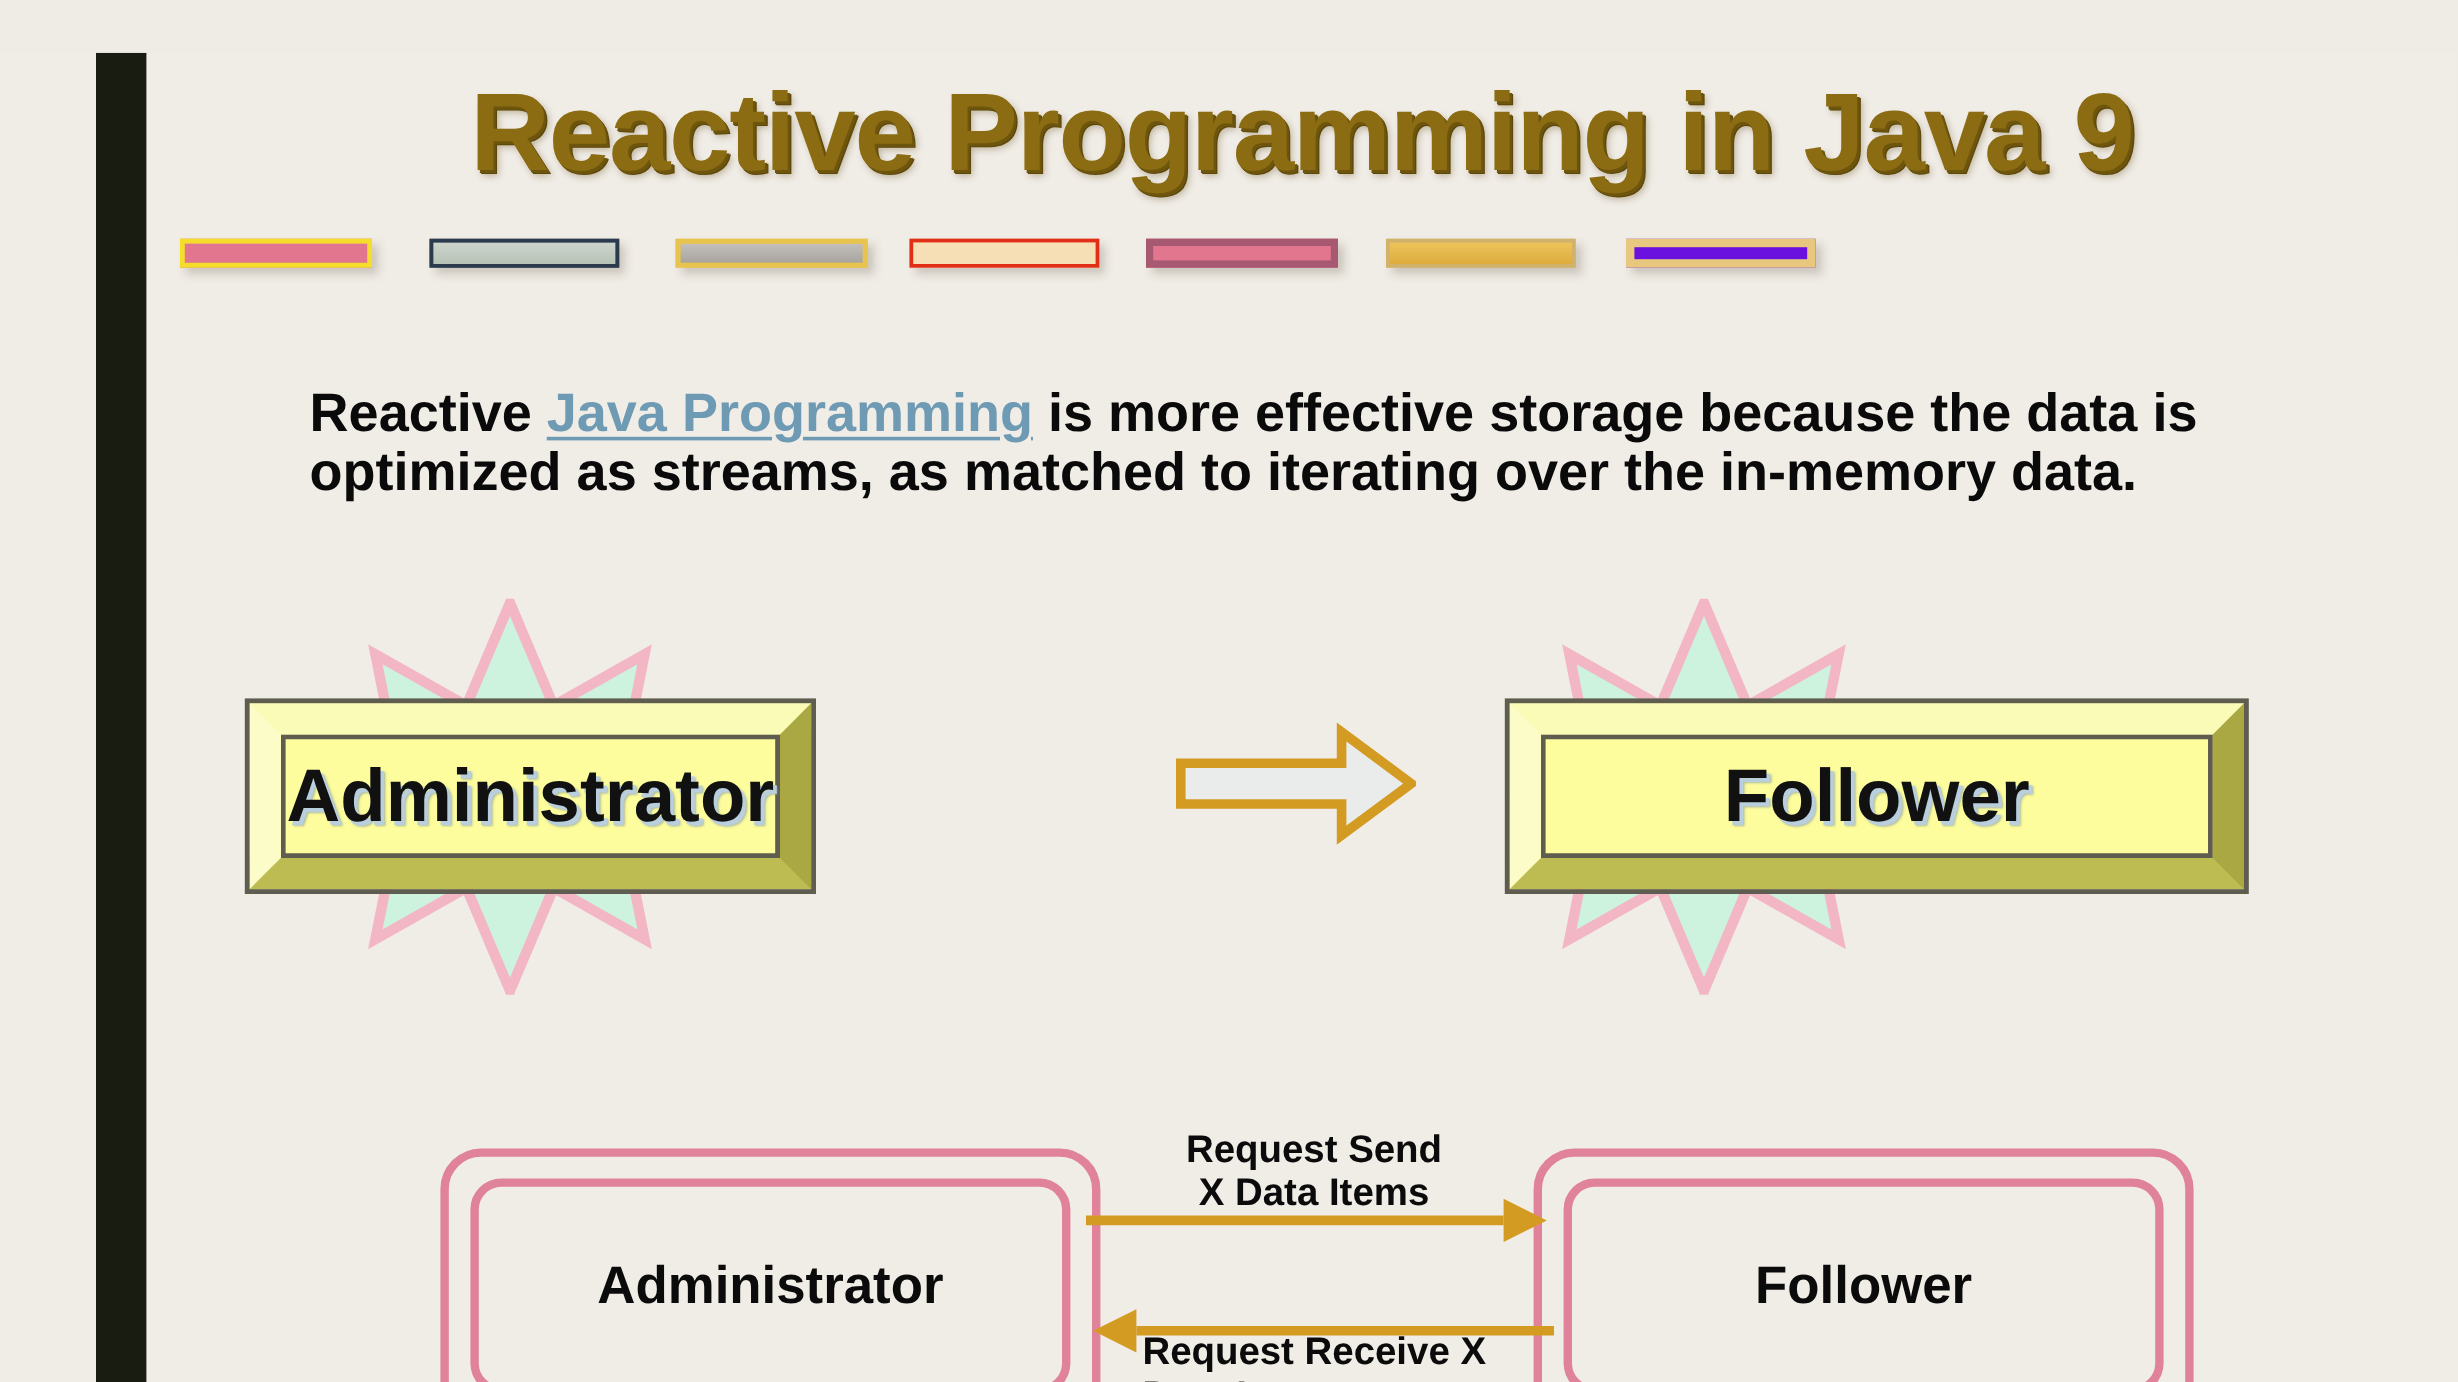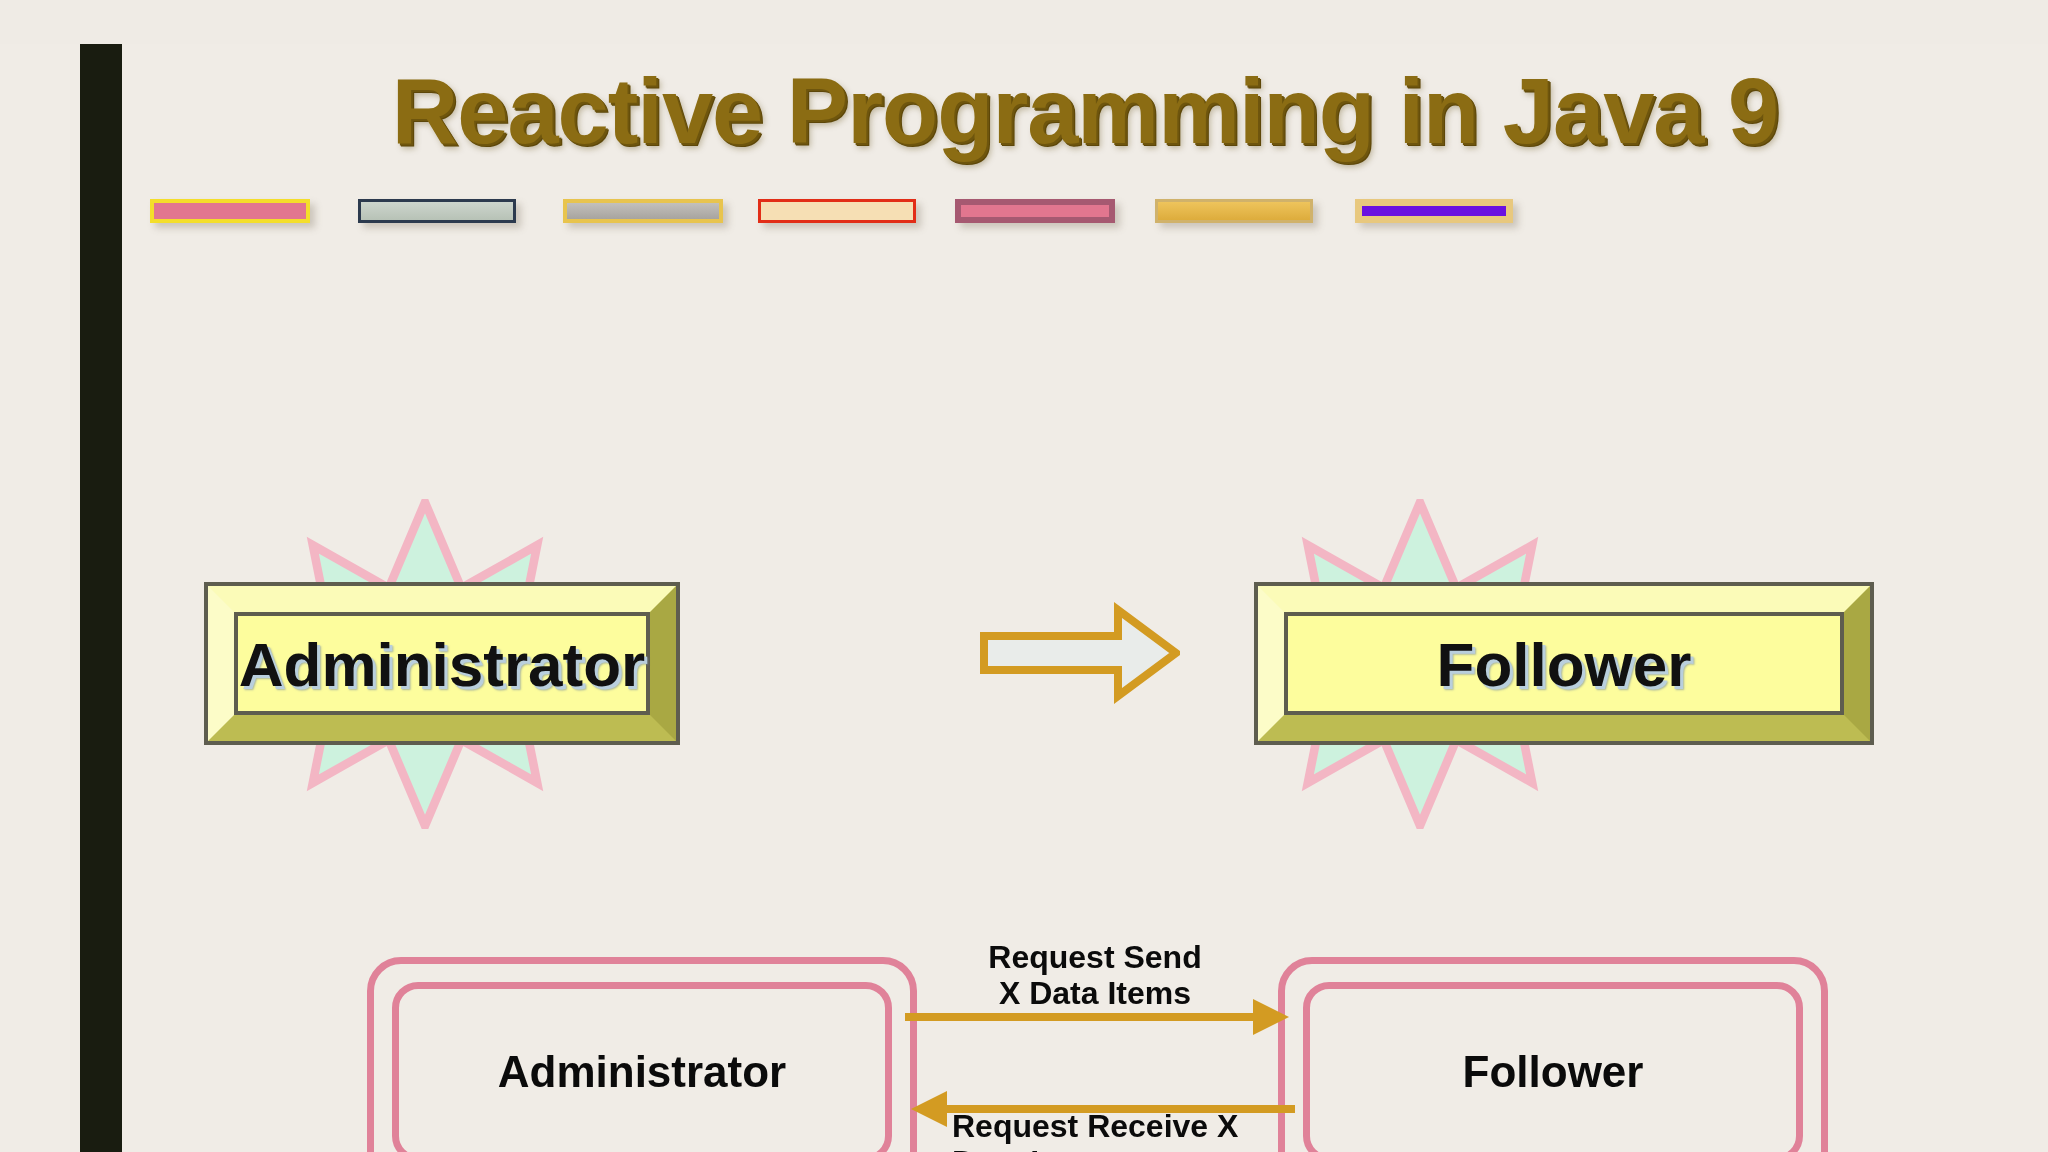--- a/index.html
+++ b/index.html
@@ -187,20 +187,24 @@
       <div class="inner" style="background:#e2768f;border:6px solid #a65971;"></div>
     </div>
     <div class="deco-bar" style="left:1005px;width:158px;background:#d0b26b;">
       <div class="inner" style="background:linear-gradient(#eec45c,#ddac3c);border:3px solid #d0b26b;"></div>
     </div>
     <div class="deco-bar" style="left:1205px;width:158px;background:#f3e0d8;">
       <div class="inner" style="background:#6a11e0;border:7px solid #e8c87e;"></div>
     </div>
   </div>
 
+  <div id="body-text">
+    <span>Reactive </span><a href="#" id="link">Java Programming</a><span> is more effective storage because the data is</span>
+    <span class="line2">optimized as streams, as matched to iterating over the in-memory data.</span>
+  </div>
 
   <div id="mid-row">
 
     <div class="badge-group" style="left:260px;top:455px;width:330px;height:330px;pointer-events:auto;">
       <svg class="star-svg" width="330" height="330" viewBox="0 0 100 100">
         <polygon points="50,1 61,27 84,14 79,39 99,50 79,61 84,86 61,73 50,99 39,73 16,86 21,61 1,50 21,39 16,14 39,27" fill="#cdf2de" stroke="#f3b6c4" stroke-width="2.6" stroke-linejoin="miter"></polygon>
       </svg>
     </div>
     <div class="bevel" style="left:208px;top:542px;width:468px;height:155px;pointer-events:auto;">
       <div class="bevel-label" style="font-size:62px;">Administrator</div>

